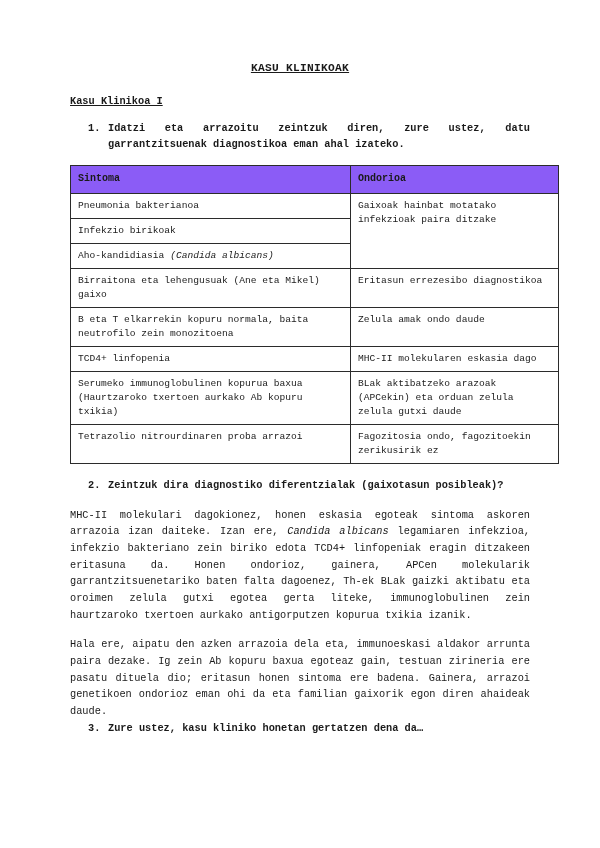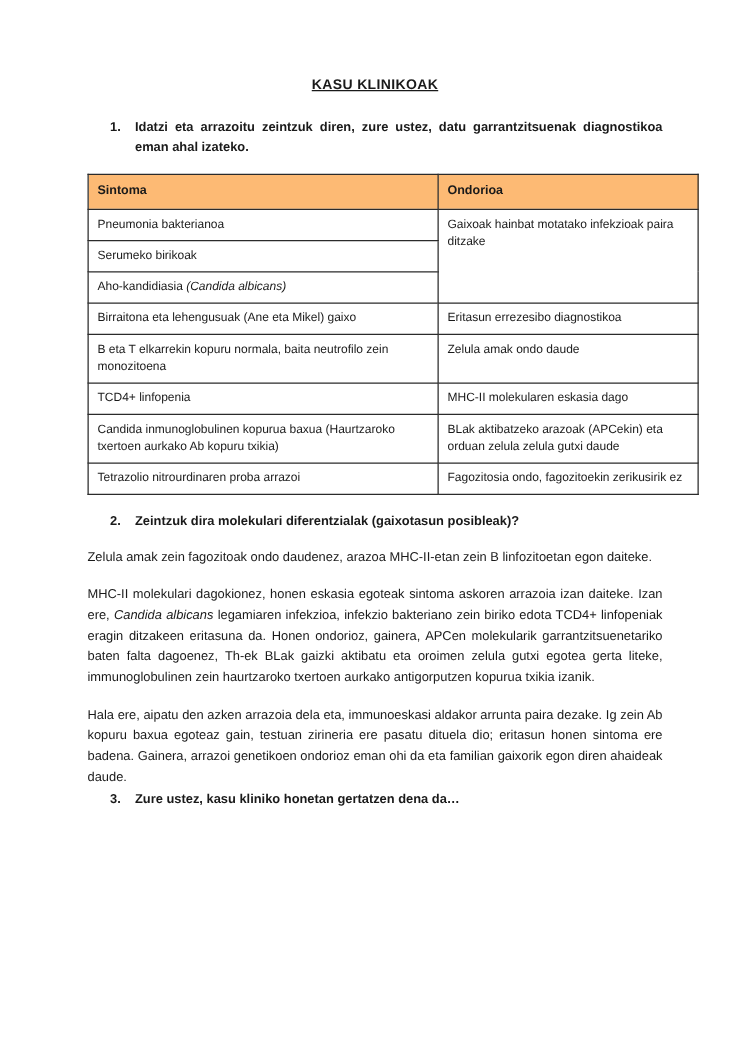--- a/index.html
+++ b/index.html
@@ -13,20 +13,21 @@
     font-family: "Liberation Sans", sans-serif;
     color: #1a1a1a;
     overflow: hidden;
   }
   .page {
     width: 600px;
     height: 756px;
     box-sizing: border-box;
     padding: 62px 70px 0 70px;
     position: relative;
+    font-family: Liberation Mono, monospace;
   }
   .doc-title {
     text-align: center;
     font-size: 11.2px;
     font-weight: bold;
     text-decoration: underline;
     letter-spacing: 0.3px;
     margin: 0 0 21px 0;
   }
   .section-heading {
@@ -62,21 +63,21 @@
   }
   table.sym td, table.sym th {
     border: 1px solid #2b2b2b;
     padding: 5px 7px;
     vertical-align: top;
     line-height: 1.46;
     font-weight: normal;
     text-align: left;
   }
   table.sym th {
-    background: #fdba74;
+    background: #8b5cf6;
     font-weight: bold;
     font-size: 10px;
     padding: 6px 7px;
   }
   td.just, th.just { text-align: justify; }
   .col-a { width: 265px; }
   .col-b { width: 193px; }
   .ital { font-style: italic; text-align: center; }
 
   p.body {
@@ -87,73 +88,73 @@
   }
   p.body:last-of-type { margin-bottom: 1px; }
 </style>
 </head>
 <body>
 
 <div class="page">
 
   <div class="doc-title">KASU KLINIKOAK</div>
 
+  <div class="section-heading">Kasu Klinikoa I</div>
 
   <div class="q-item">
     <span class="q-num">1.</span>
     <span class="q-text">Idatzi eta arrazoitu zeintzuk diren, zure ustez, datu garrantzitsuenak diagnostikoa eman ahal izateko.</span>
   </div>
 
   <table class="sym">
     <thead>
       <tr>
         <th class="col-a">Sintoma</th>
         <th class="col-b">Ondorioa</th>
       </tr>
     </thead>
     <tbody>
         <tr>
           <td class="col-a">Pneumonia bakterianoa</td>
           <td class="col-b just" rowspan="3">Gaixoak hainbat motatako infekzioak paira ditzake</td>
         </tr>
         <tr>
-          <td class="col-a">Serumeko birikoak</td>
+          <td class="col-a">Infekzio birikoak</td>
         </tr>
         <tr>
           <td class="col-a">Aho-kandidiasia <span class="ital">(Candida albicans)</span></td>
         </tr>
         <tr>
           <td class="col-a">Birraitona eta lehengusuak (Ane eta Mikel) gaixo</td>
           <td class="col-b just">Eritasun errezesibo diagnostikoa</td>
         </tr>
         <tr>
           <td class="col-a">B eta T elkarrekin kopuru normala, baita neutrofilo zein monozitoena</td>
           <td class="col-b just">Zelula amak ondo daude</td>
         </tr>
         <tr>
           <td class="col-a">TCD4+ linfopenia</td>
           <td class="col-b just">MHC-II molekularen eskasia dago</td>
         </tr>
         <tr>
-          <td class="col-a">Candida inmunoglobulinen kopurua baxua (Haurtzaroko txertoen aurkako Ab kopuru txikia)</td>
+          <td class="col-a">Serumeko immunoglobulinen kopurua baxua (Haurtzaroko txertoen aurkako Ab kopuru txikia)</td>
           <td class="col-b just">BLak aktibatzeko arazoak (APCekin) eta orduan zelula zelula gutxi daude</td>
         </tr>
         <tr>
           <td class="col-a">Tetrazolio nitrourdinaren proba arrazoi</td>
           <td class="col-b just">Fagozitosia ondo, fagozitoekin zerikusirik ez</td>
         </tr>
       </tbody>
   </table>
 
   <div class="q-item">
     <span class="q-num">2.</span>
-    <span class="q-text nojust">Zeintzuk dira molekulari diferentzialak (gaixotasun posibleak)?</span>
+    <span class="q-text nojust">Zeintzuk dira diagnostiko diferentzialak (gaixotasun posibleak)?</span>
   </div>
 
-  <p class="body">Zelula amak zein fagozitoak ondo daudenez, arazoa MHC-II-etan zein B linfozitoetan egon daiteke.</p>
 
   <p class="body">
     <span>MHC-II molekulari dagokionez, honen eskasia egoteak sintoma askoren arrazoia izan daiteke. Izan ere, </span><span class="ital">Candida albicans</span><span> legamiaren infekzioa, infekzio bakteriano zein biriko edota TCD4+ linfopeniak eragin ditzakeen eritasuna da. Honen ondorioz, gainera, APCen molekularik garrantzitsuenetariko baten falta dagoenez, Th-ek BLak gaizki aktibatu eta oroimen zelula gutxi egotea gerta liteke, immunoglobulinen zein haurtzaroko txertoen aurkako antigorputzen kopurua txikia izanik.</span>
   </p>
 
   <p class="body">Hala ere, aipatu den azken arrazoia dela eta, immunoeskasi aldakor arrunta paira dezake. Ig zein Ab kopuru baxua egoteaz gain, testuan zirineria ere pasatu dituela dio; eritasun honen sintoma ere badena. Gainera, arrazoi genetikoen ondorioz eman ohi da eta familian gaixorik egon diren ahaideak daude.</p>
 
   <div class="q-item">
     <span class="q-num">3.</span>
     <span class="q-text nojust">Zure ustez, kasu kliniko honetan gertatzen dena da…</span>

